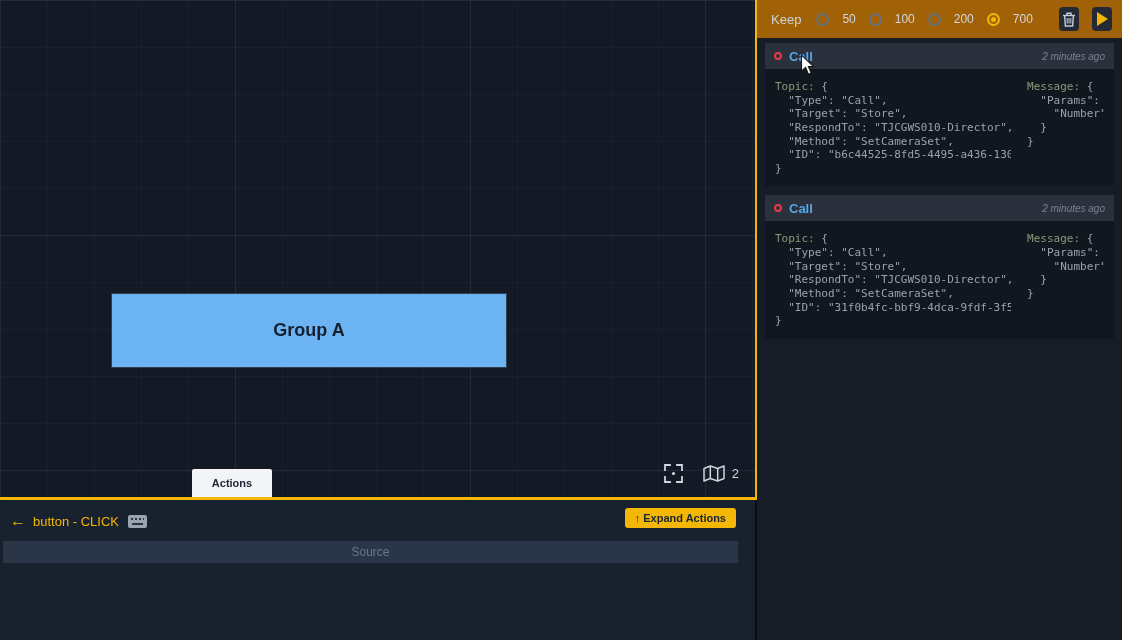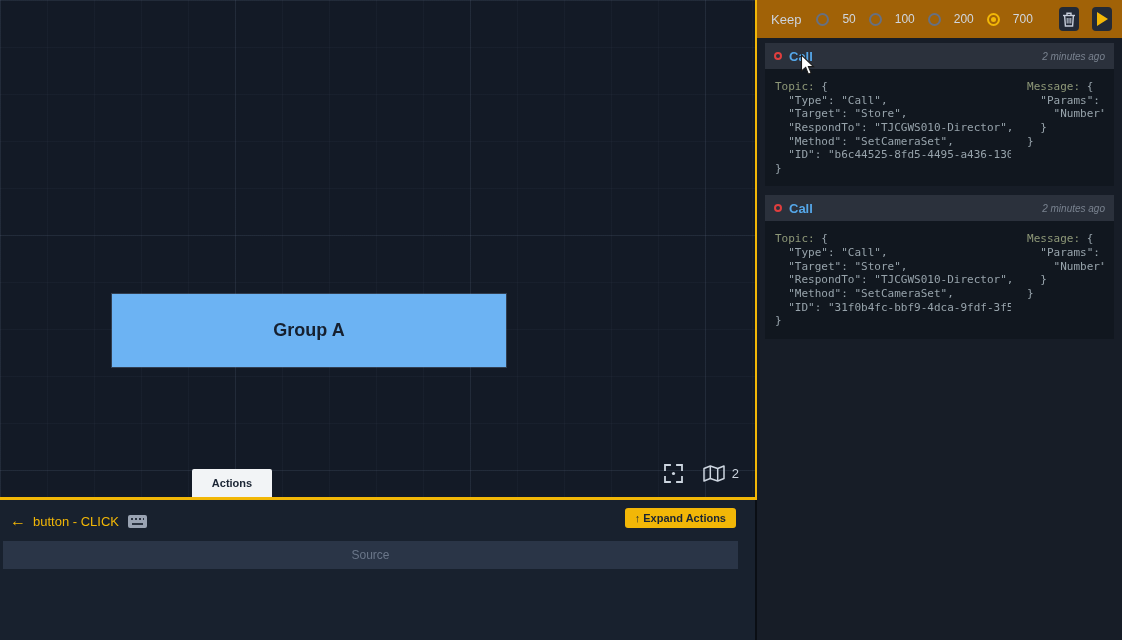--- a/index.html
+++ b/index.html
@@ -90,21 +90,21 @@
   }
   .expand-btn {
     position: absolute; right: 19px; top: 8px;
     background: var(--accent-yellow, #f2b707); color: #1a2433;
     border: none; border-radius: 3px;
     font-family: inherit; font-size: 11px; font-weight: 700;
     padding: 4px 10px; cursor: pointer;
   }
   .ap-inputs { display: flex; gap: 8px; margin-top: 9px; margin-left: -7px; margin-right: 1px; }
   .ap-input {
-    flex: 1; height: 28px;
+    flex: 1; height: 22px;
     background: #2a3547; border: 1px solid #2a3547;
     color: #ffffff; text-align: center; font-size: 12px;
     font-family: inherit; outline: none;
   }
   .ap-input::placeholder { color: #6a7689; }
 
   
   .right-panel {
     position: absolute; left: 757px; top: 0;
     width: 365px; height: 640px;

